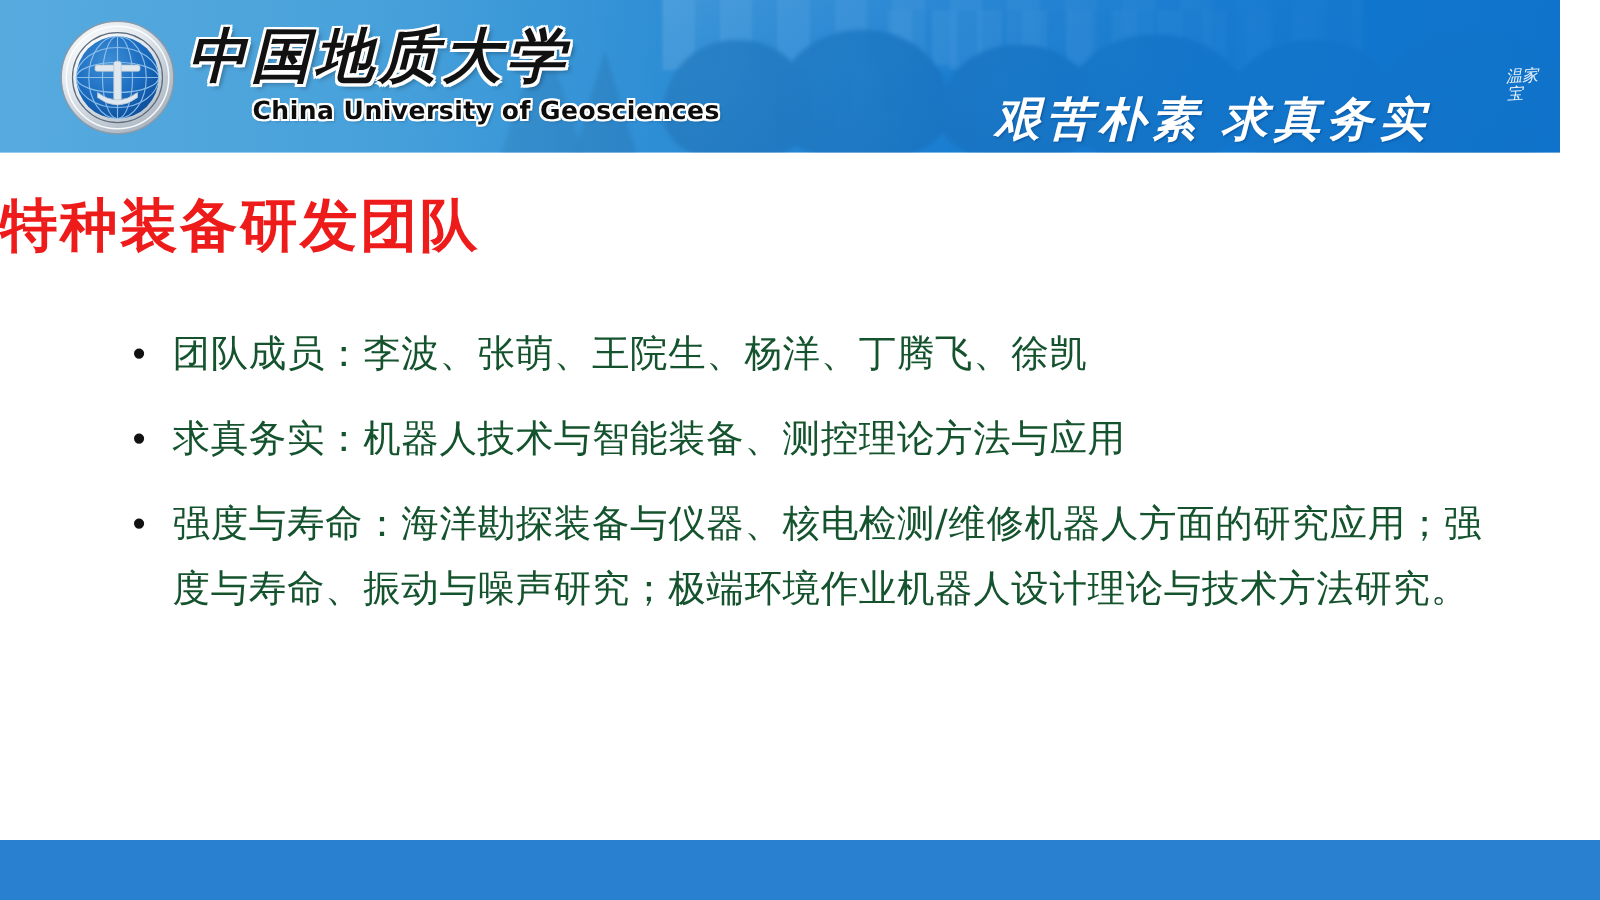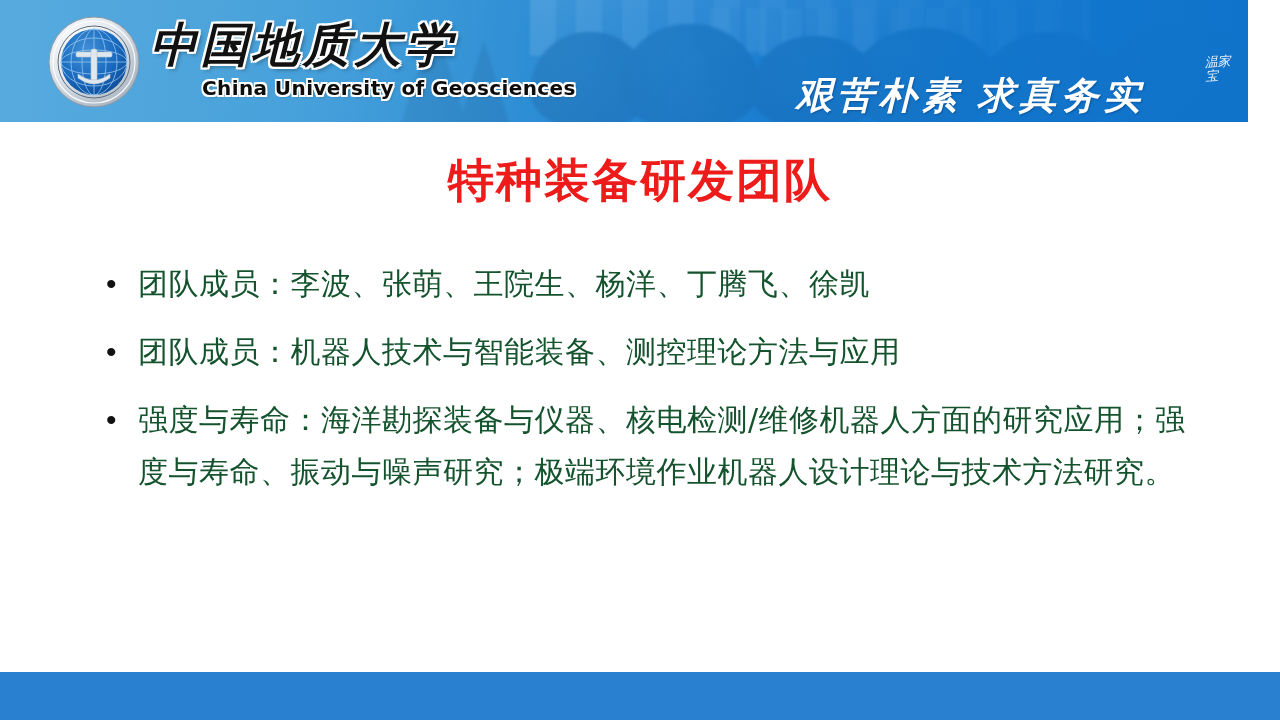--- a/index.html
+++ b/index.html
@@ -185,21 +185,21 @@
     word-break: break-all;
     transform: rotate(-3deg);
   }
 
   
   .slide-title {
     position: absolute;
     left: 0;
     top: 150px;
     width: 1280px;
-    text-align: center;
+    text-align: left;
     font-family: "DejaVu Serif", "Liberation Serif", serif;
     font-size: 46px;
     font-weight: bold;
     color: #ee1b1b;
     letter-spacing: 2px;
   }
 
   
   .body-block {
     position: absolute;
@@ -310,21 +310,21 @@
 
 <div class="body-block">
 
   <div class="bullet-row">
     <div class="bullet-dot">•</div>
     <div class="bullet-text">团队成员：李波、张萌、王院生、杨洋、丁腾飞、徐凯</div>
   </div>
 
   <div class="bullet-row">
     <div class="bullet-dot">•</div>
-    <div class="bullet-text">团队成员：机器人技术与智能装备、测控理论方法与应用</div>
+    <div class="bullet-text">求真务实：机器人技术与智能装备、测控理论方法与应用</div>
   </div>
 
   <div class="bullet-row">
     <div class="bullet-dot">•</div>
     <div class="bullet-text">强度与寿命：海洋勘探装备与仪器、核电检测/维修机器人方面的研究应用；强度与寿命、振动与噪声研究；极端环境作业机器人设计理论与技术方法研究。</div>
   </div>
 
 </div>
 
 <div class="footer-bar"></div>

